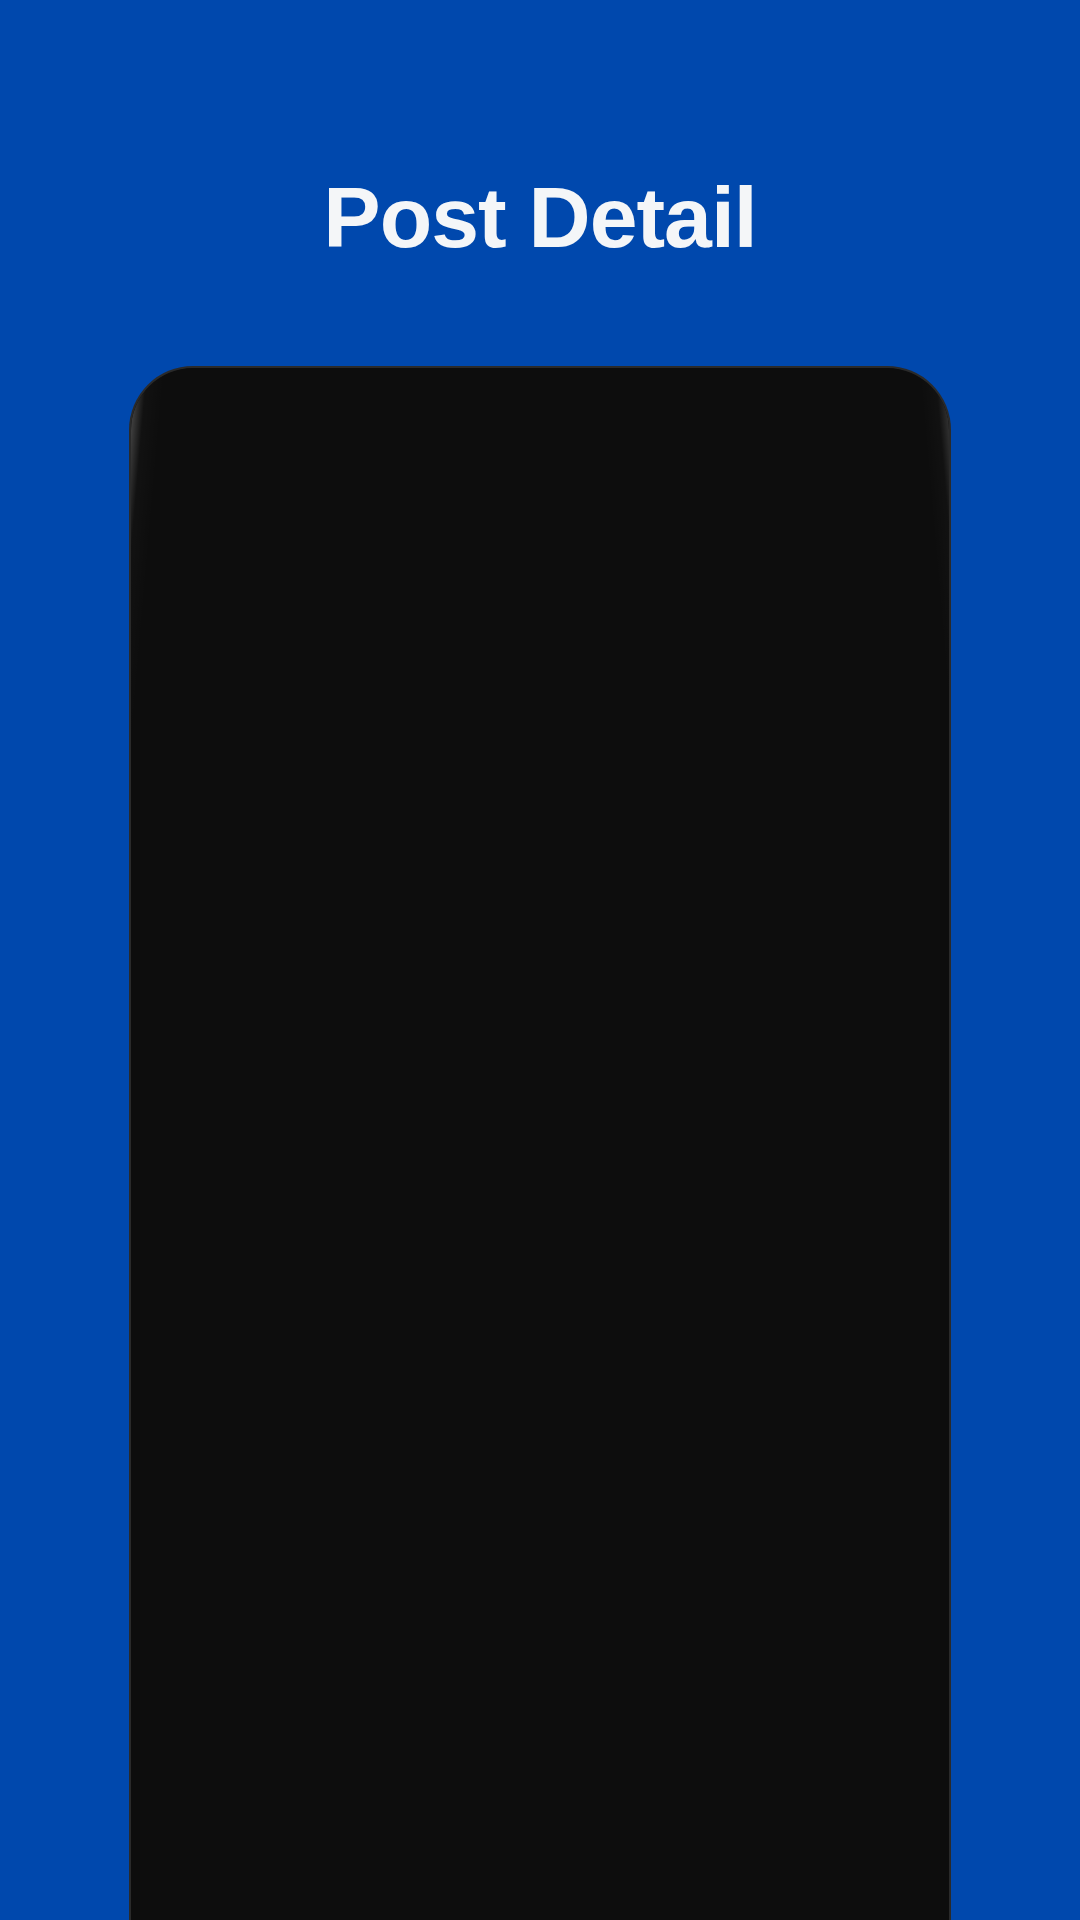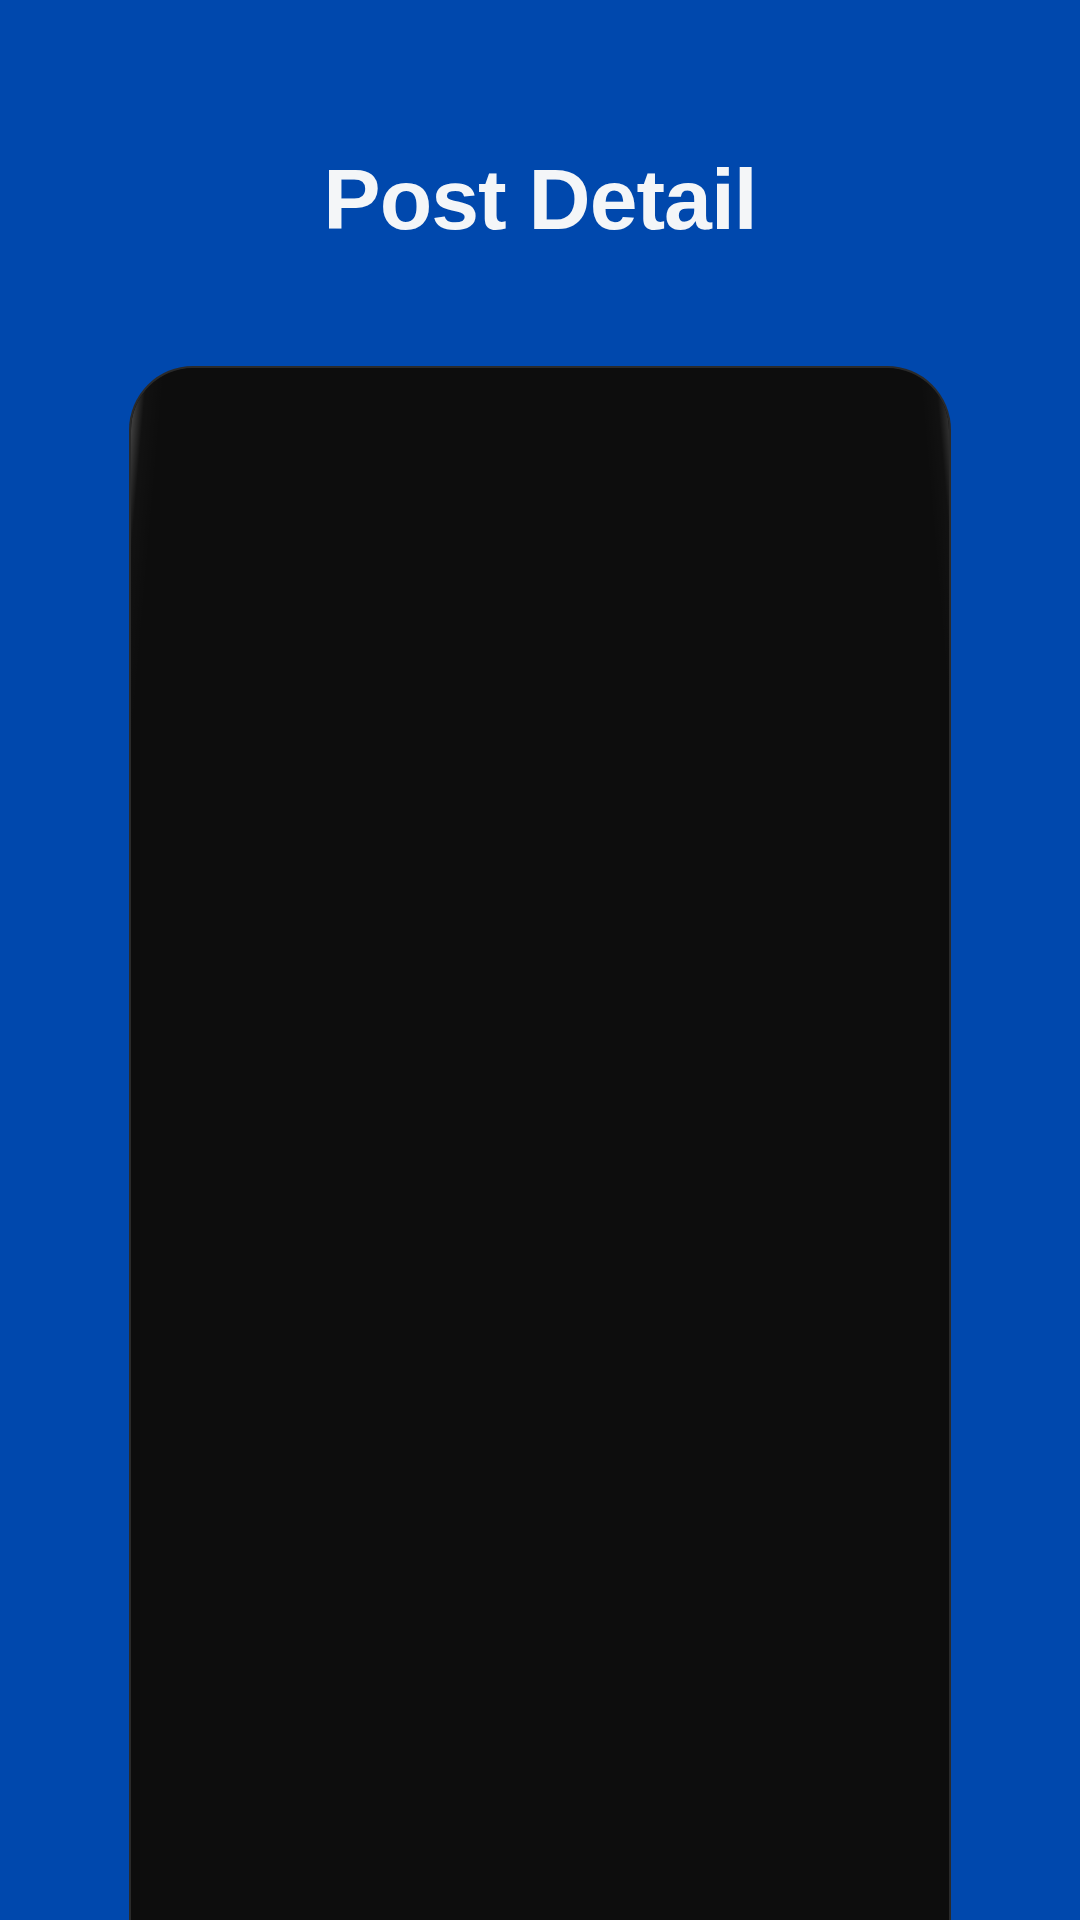--- a/index.html
+++ b/index.html
@@ -6,21 +6,21 @@
   html, body {
     width: 1080px; height: 1920px;
     background: #0048AD;
     font-family: "Liberation Sans", sans-serif;
     overflow: hidden;
   }
   .stage { position: relative; width: 1080px; height: 1920px; background: #0048AD; }
 
   
   .page-title {
-    position: absolute; top: 150px; left: 0; width: 1080px;
+    position: absolute; top: 168px; left: 0; width: 1080px;
     text-align: center;
     font-size: 86px; font-weight: bold; color: #F4F6F8;
     letter-spacing: -1px;
   }
 
   
   .device {
     position: absolute; left: 131px; top: 368px;
     width: 818px; height: 1560px;
     background: #141414;

